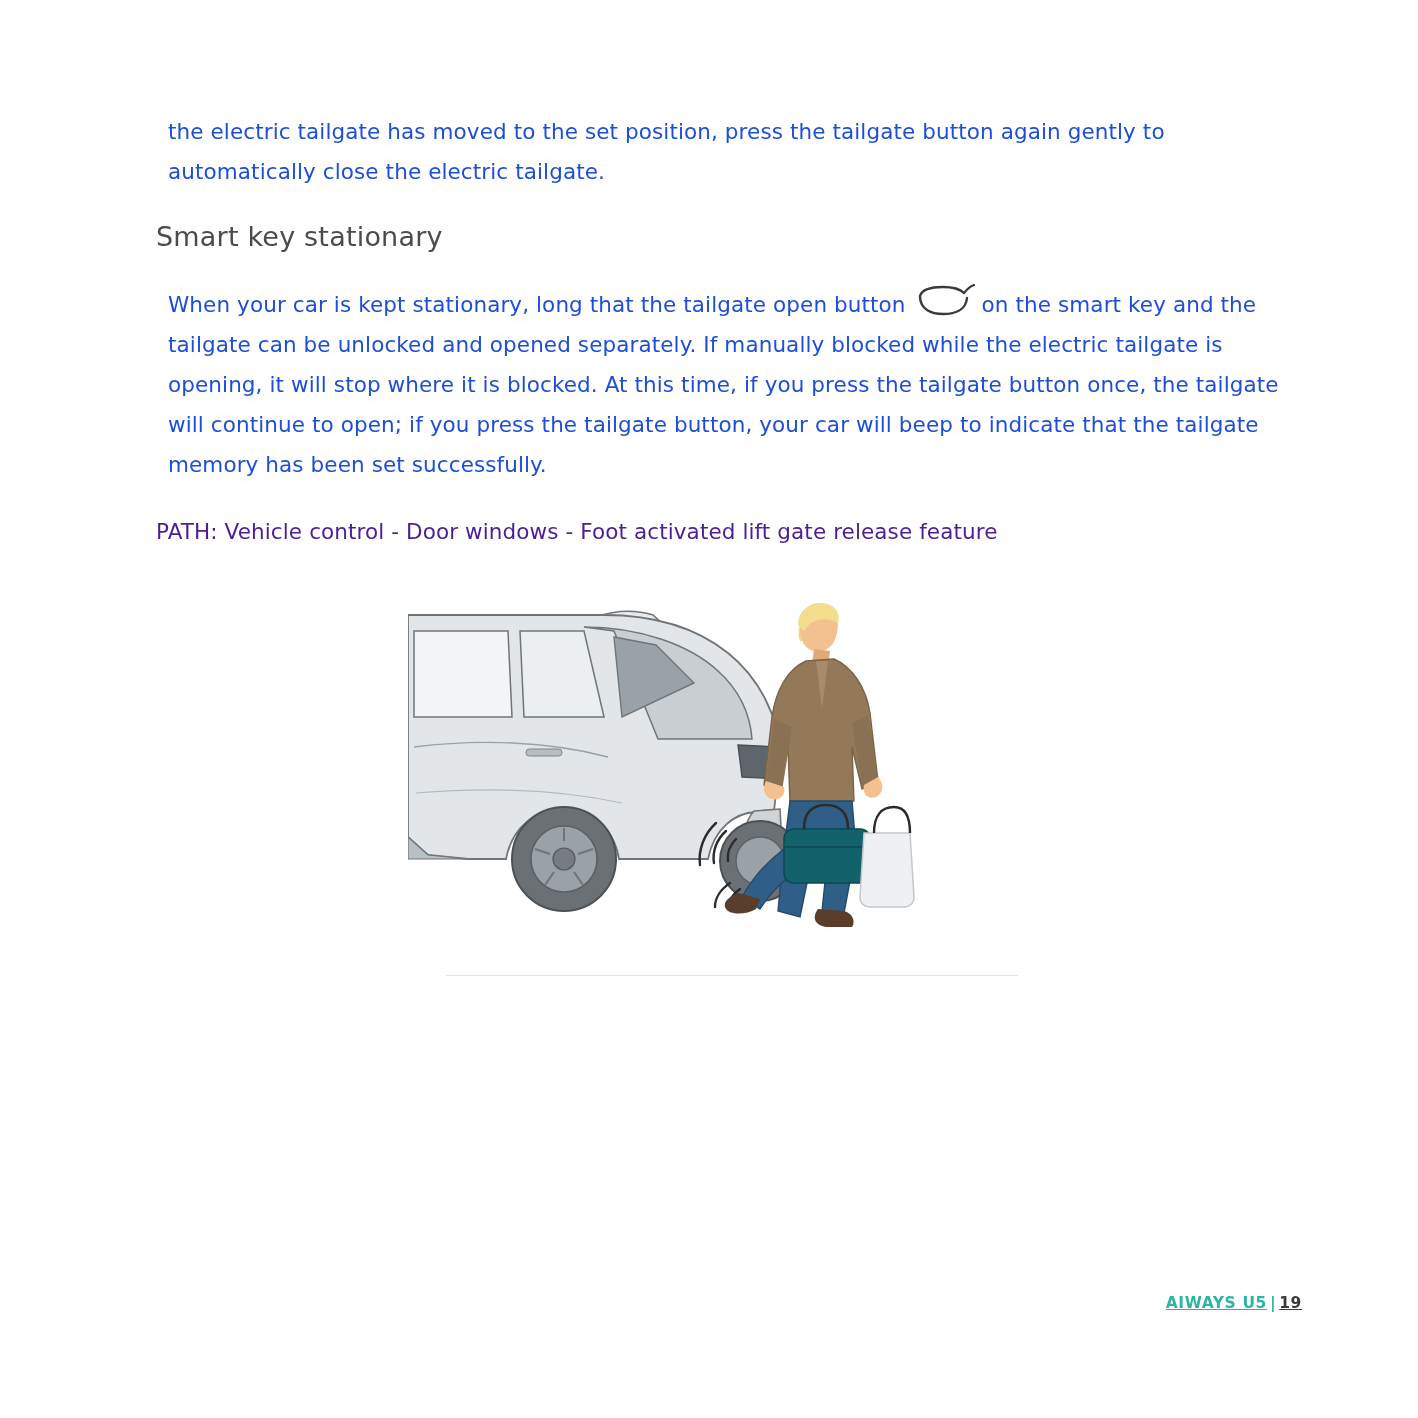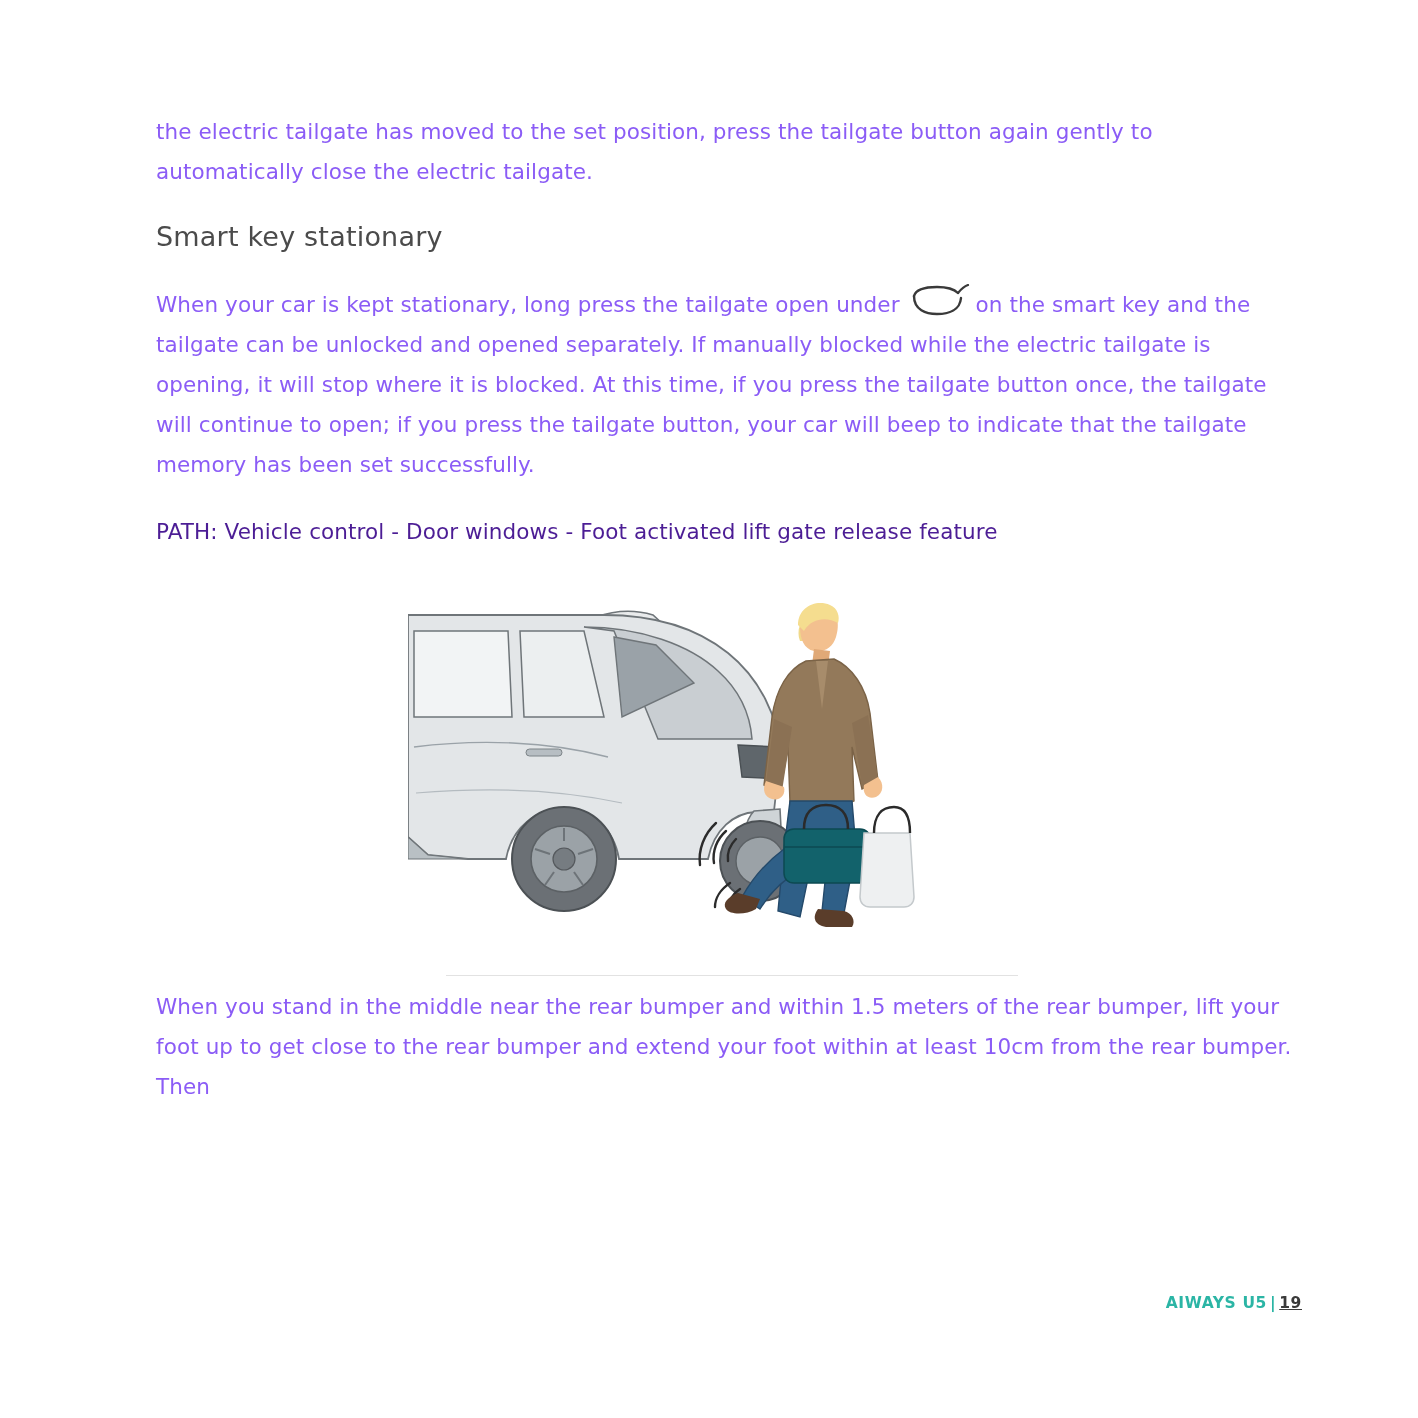--- a/index.html
+++ b/index.html
@@ -21,22 +21,22 @@
   }
   .content {
     position: absolute;
     left: 156px;
     top: 112px;
     width: 1146px;
   }
   p.body-text {
     font-size: 21.5px;
     line-height: 40px;
-    color: #8b5cf6;
-    margin: 0 0 0 0;
+    color: #1d4ed8;
+    margin: 0 0 0 12px;
     font-weight: 400;
     letter-spacing: 0.1px;
   }
   h2.heading {
     font-size: 27px;
     line-height: 38px;
     font-weight: 400;
     color: #4b4b4b;
     margin: 26px 0 28px 0;
     letter-spacing: 0.2px;
@@ -82,36 +82,36 @@
   .footer {
     position: absolute;
     left: 0;
     top: 1294px;
     width: 1302px;
     text-align: right;
     font-size: 15.5px;
     font-weight: bold;
     letter-spacing: 0.6px;
   }
-  .footer .brand { color: #2bb5a5; }
+  .footer .brand { color: #2bb5a5; text-decoration: underline; }
   .footer .sep { color: #2bb5a5; margin: 0 3px; }
   .footer .pagenum { color: #3a3a3a; text-decoration: underline; }
 </style>
 </head>
 <body>
 
 <div class="page">
 
   <div class="content">
 
     <p class="body-text">the electric tailgate has moved to the set position, press the tailgate button again gently to automatically close the electric tailgate.</p>
 
     <h2 class="heading">Smart key stationary</h2>
 
-    <p class="body-text"><span>When your car is kept stationary, long press the tailgate open under</span><span class="inline-key-icon"><svg width="64" height="34" viewBox="0 0 64 34">
+    <p class="body-text"><span>When your car is kept stationary, long that the tailgate open button</span><span class="inline-key-icon"><svg width="64" height="34" viewBox="0 0 64 34">
             <path d="M8 12 C8 26 20 30 31 30 C43 30 54 26 55 14" fill="none" stroke="#3a3a3a" stroke-width="2.4" stroke-linecap="round"></path>
             <path d="M8 12 C10 5 20 3 31 3 C40 3 48 5 52 9" fill="none" stroke="#3a3a3a" stroke-width="2.4" stroke-linecap="round"></path>
             <path d="M52 9 C56 4 59 2 62 1" fill="none" stroke="#3a3a3a" stroke-width="2.2" stroke-linecap="round"></path>
           </svg></span><span>on the smart key and the tailgate can be unlocked and opened separately. If manually blocked while the electric tailgate is opening, it will stop where it is blocked. At this time, if you press the tailgate button once, the tailgate will continue to open; if you press the tailgate button, your car will beep to indicate that the tailgate memory has been set successfully.</span></p>
 
 
 
     <p class="path-line">PATH: Vehicle control - Door windows - Foot activated lift gate release feature</p>
 
     <div class="figure">
@@ -197,21 +197,20 @@
           <path d="M376 250 L462 250" stroke="#0d4a52" stroke-width="1.4"></path>
           <path d="M396 232 C396 216 404 208 418 208 C432 208 440 216 440 232" fill="none" stroke="#2b2b2b" stroke-width="2.6"></path>
 
           <path d="M456 236 L502 236 L506 300 C506 306 502 310 496 310 L462 310 C456 310 452 306 452 300 Z" fill="#eef0f1" stroke="#c4c9cc" stroke-width="1.5"></path>
           <path d="M466 236 C466 218 474 210 486 210 C496 210 502 218 502 236" fill="none" stroke="#2b2b2b" stroke-width="2.4"></path>
         </g>
       </svg>
       <div class="figure-rule"></div>
     </div>
 
-    <p class="body-text after-figure">When you stand in the middle near the rear bumper and within 1.5 meters of the rear bumper, lift your foot up to get close to the rear bumper and extend your foot within at least 10cm from the rear bumper. Then</p>
 
   </div>
 
   <div class="footer">
     <span class="brand">AIWAYS U5</span><span class="sep">|</span><span class="pagenum">19</span>
   </div>
 
 </div>
 
 </body></html>

